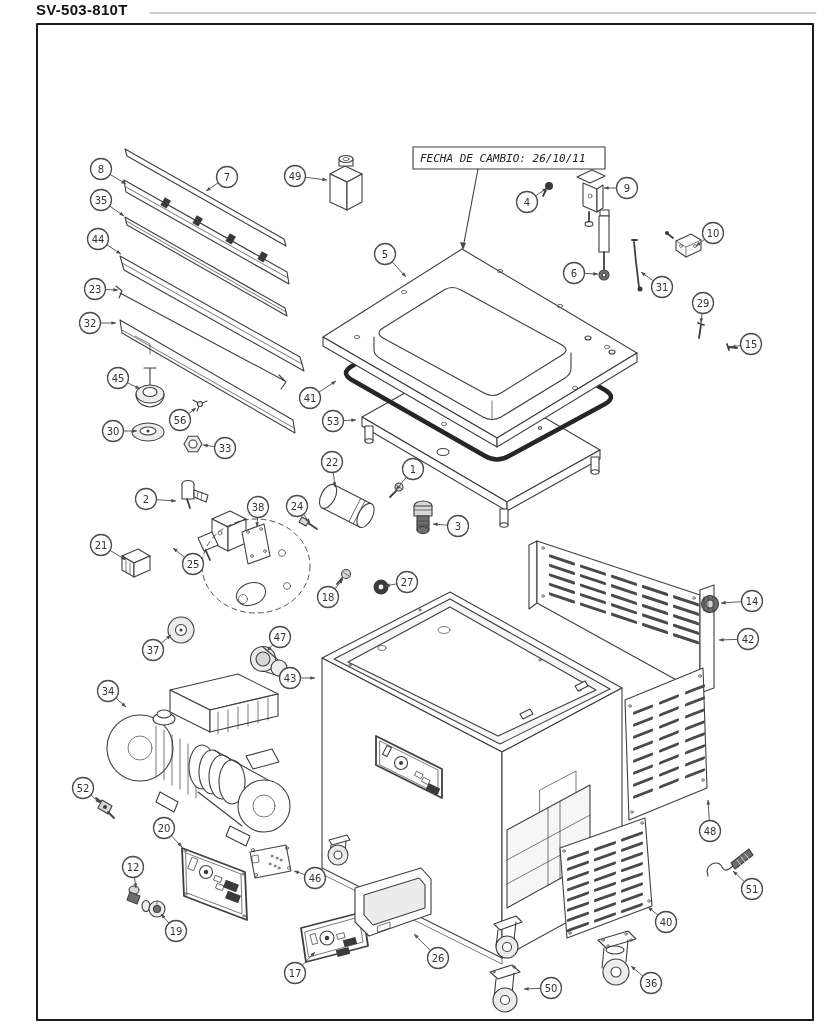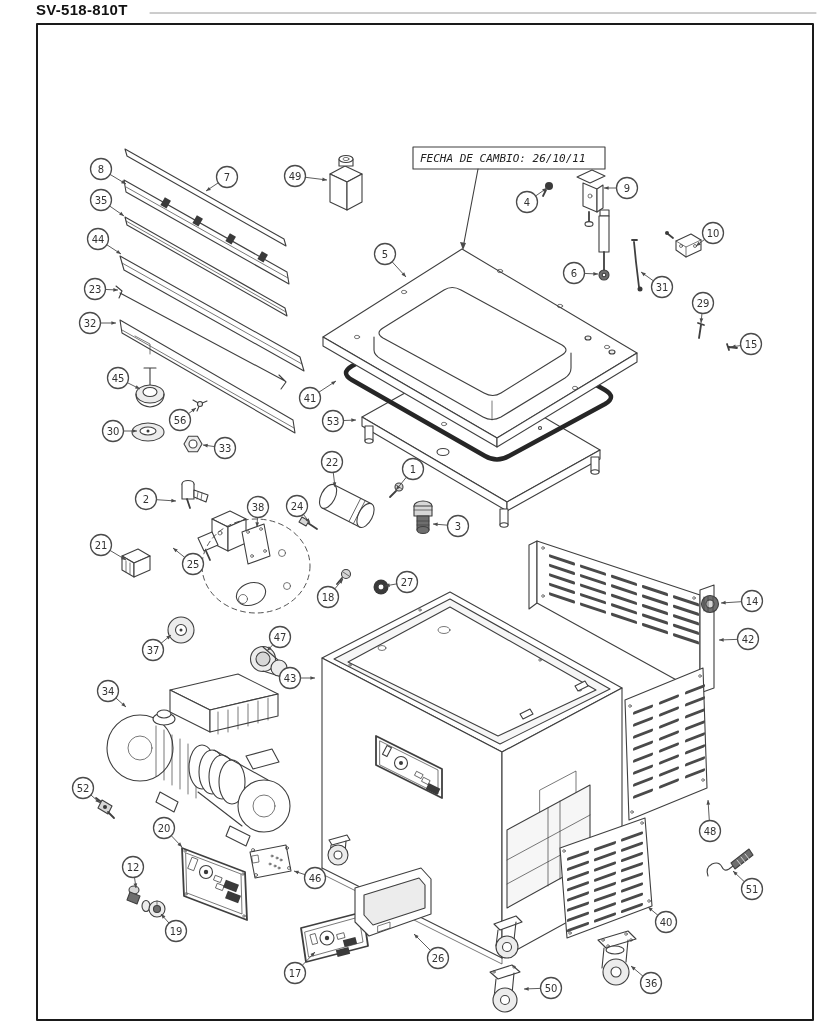--- a/index.html
+++ b/index.html
@@ -42,21 +42,21 @@
     font-family:"DejaVu Sans", sans-serif;font-size:10px;fill:#333;
     text-anchor:middle;dominant-baseline:central;stroke:none;
   }
   .leader{stroke:var(--balloon-stroke);stroke-width:.9;fill:none}
   .leader-arrow{fill:var(--balloon-stroke);stroke:none}
 </style>
 </head>
 <body>
 
 <div class="stage">
-  <div class="page-title">SV-518-810T</div>
+  <div class="page-title">SV-503-810T</div>
 
   <svg width="837" height="1024" viewBox="0 0 837 1024">
     <g id="artwork">
 
       <g>
         <line class="rule" x1="150" y1="13" x2="816" y2="13"></line>
         <rect class="frame-rect" x="37" y="24" width="776" height="996"></rect>
       </g>
 
       <g>

